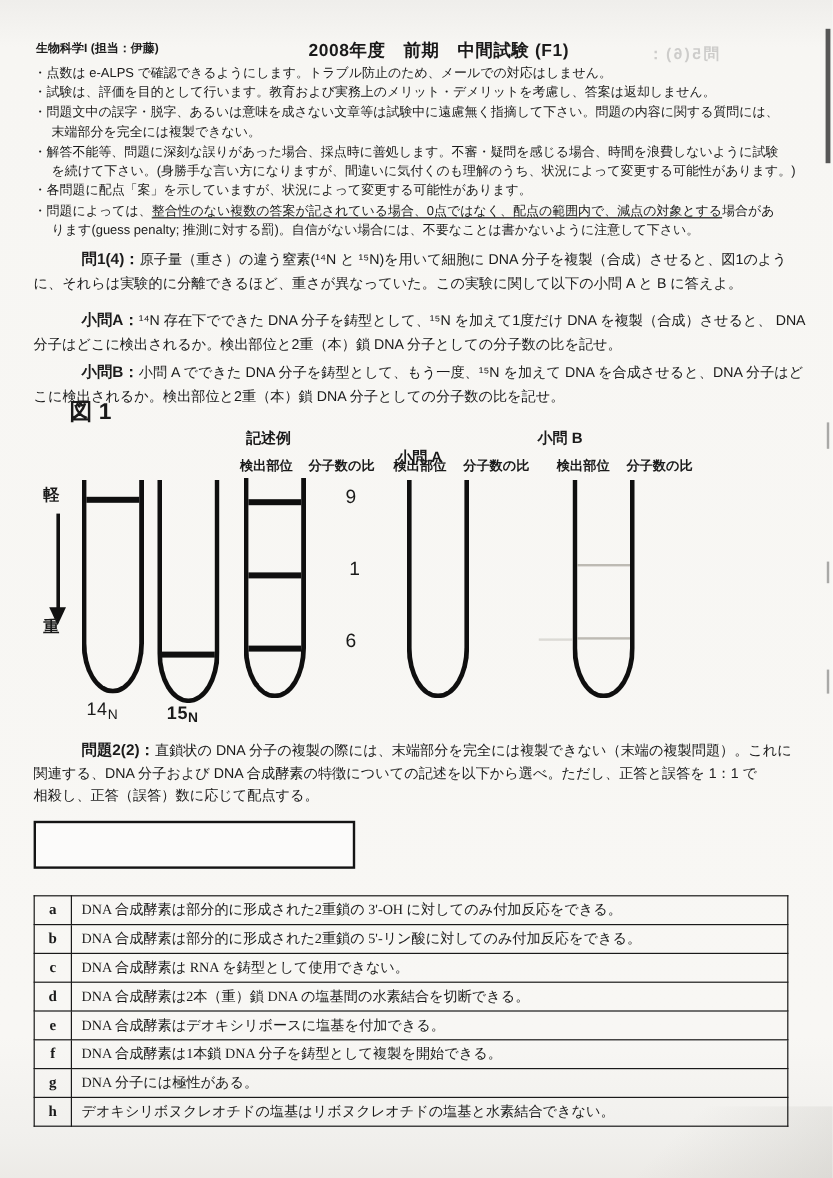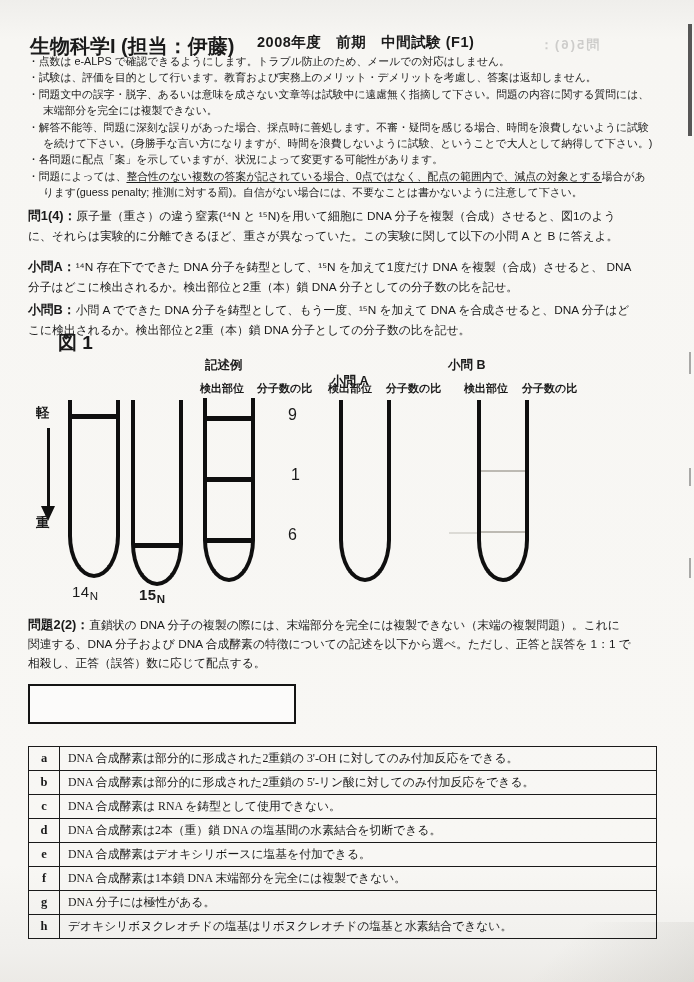--- a/index.html
+++ b/index.html
@@ -7,33 +7,33 @@
     position:relative; width:694px; height:982px; overflow:hidden;
     background:
       linear-gradient(180deg, #efeeeb 0%, #f7f6f3 4%, #f8f7f4 88%, #f0efec 97%, #eceae6 100%);
     font-family:"Liberation Sans", sans-serif;
     color:#1a1a1a;
   }
   .abs { position:absolute; }
   .nowrap { white-space:nowrap; }
 
   
-  .hdr-left  { left:30px;  top:33px; font-size:20px; font-weight:bold; }
+  .hdr-left  { left:30px;  top:33px; font-size:10px; font-weight:bold; }
   .hdr-center{ left:257px; top:33px; font-size:14.5px; font-weight:bold; letter-spacing:0.5px; }
 
   
   .instr { left:28px; top:53px; width:656px; font-size:10.8px; line-height:16.4px; font-weight:500; }
   .instr .line { white-space:nowrap; }
   .instr .indent { padding-left:15px; }
   .u-seg { text-decoration:underline; text-underline-offset:2px; }
 
   
   .para { font-size:11.8px; line-height:19.5px; }
   .para .line { white-space:nowrap; }
-  .para .lbl { font-weight:bold; font-size:12.8px; }
+  .para .lbl { font-weight:bold; font-size:12.8px;margin-left:40px; }
   #q1-block  { left:28px; top:206px; }
   #suba-block{ left:28px; top:257px; }
   #subb-block{ left:28px; top:300px; }
   #q2-block  { left:28px; top:615px; line-height:19px; }
 
   
   .fig-title { left:58px; top:330px; font-size:19px; font-weight:bold; }
   .col-title { font-size:12.5px; font-weight:bold; white-space:nowrap; }
   .col-sub   { font-size:11px;  font-weight:bold; white-space:nowrap; }
   .axis-lbl  { font-size:13.5px; font-weight:bold; }
@@ -84,21 +84,21 @@
   <div class="edge-dash" style="top:468px;height:18px;"></div>
   <div class="edge-dash" style="top:558px;height:20px;"></div>
   <div class="abs corner-shade"></div>
 
   <div class="abs instr">
     <div class="line">・点数は e-ALPS で確認できるようにします。トラブル防止のため、メールでの対応はしません。</div>
     <div class="line">・試験は、評価を目的として行います。教育および実務上のメリット・デメリットを考慮し、答案は返却しません。</div>
     <div class="line">・問題文中の誤字・脱字、あるいは意味を成さない文章等は試験中に遠慮無く指摘して下さい。問題の内容に関する質問には、</div>
     <div class="line indent">末端部分を完全には複製できない。</div>
     <div class="line">・解答不能等、問題に深刻な誤りがあった場合、採点時に善処します。不審・疑問を感じる場合、時間を浪費しないように試験</div>
-    <div class="line indent">を続けて下さい。(身勝手な言い方になりますが、時間を浪費しないように試験、ということで大人として納得して下さい。)</div>
+    <div class="line indent">を続けて下さい。(身勝手な言い方になりますが、間違いに気付くのも理解のうち、状況によって変更する可能性があります。)</div>
     <div class="line">・各問題に配点「案」を示していますが、状況によって変更する可能性があります。</div>
     <div class="line"><span>・問題によっては、</span><span class="u-seg">整合性のない複数の答案が記されている場合、0点ではなく、配点の範囲内で、減点の対象とする</span><span>場合があ</span></div>
     <div class="line indent">ります(guess penalty; 推測に対する罰)。自信がない場合には、不要なことは書かないように注意して下さい。</div>
   </div>
 
   <div class="abs para" id="q1-block">
     <div class="line"><span class="lbl">問1(4)：</span><span>原子量（重さ）の違う窒素(¹⁴N と ¹⁵N)を用いて細胞に DNA 分子を複製（合成）させると、図1のよう</span></div>
     <div class="line">に、それらは実験的に分離できるほど、重さが異なっていた。この実験に関して以下の小問 A と B に答えよ。</div>
   </div>
 
@@ -180,21 +180,21 @@
     <tr>
           <td class="key-cell">d</td>
           <td class="txt-cell">DNA 合成酵素は2本（重）鎖 DNA の塩基間の水素結合を切断できる。</td>
         </tr>
     <tr>
           <td class="key-cell">e</td>
           <td class="txt-cell">DNA 合成酵素はデオキシリボースに塩基を付加できる。</td>
         </tr>
     <tr>
           <td class="key-cell">f</td>
-          <td class="txt-cell">DNA 合成酵素は1本鎖 DNA 末端部分を完全には複製できない。</td>
+          <td class="txt-cell">DNA 合成酵素は1本鎖 DNA 分子を鋳型として複製を開始できる。</td>
         </tr>
     <tr>
           <td class="key-cell">g</td>
           <td class="txt-cell">DNA 分子には極性がある。</td>
         </tr>
     <tr>
           <td class="key-cell">h</td>
           <td class="txt-cell">デオキシリボヌクレオチドの塩基はリボヌクレオチドの塩基と水素結合できない。</td>
         </tr>
   </tbody>

